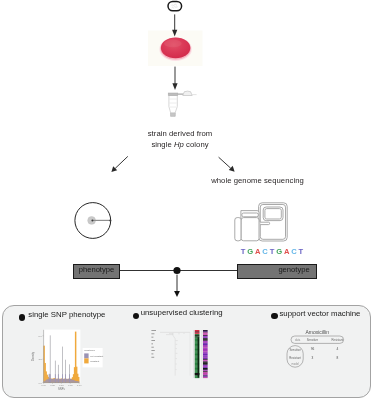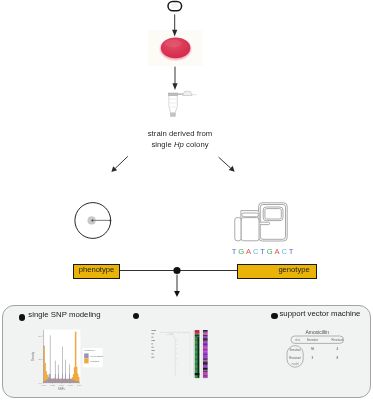--- a/index.html
+++ b/index.html
@@ -3,24 +3,24 @@
 <meta charset="utf-8">
 <style>
   html,body{margin:0;padding:0;background:#ffffff;}
   body{width:373px;height:400px;overflow:hidden;
        font-family:"Liberation Sans",sans-serif;color:#231f20;
        -webkit-font-smoothing:antialiased;}
   #root{position:relative;width:373px;height:360px;background:#fff;}
   .abs{position:absolute;}
   .cap{position:absolute;font-size:7.7px;line-height:10.2px;color:#231f20;
        text-align:center;white-space:nowrap;letter-spacing:0.05px;}
-  .boxlbl{position:absolute;border:1px solid #1a1a1a;background:#eab308;
+  .boxlbl{position:absolute;border:1px solid #1a1a1a;background:#737373;
           font-size:7.6px;line-height:10px;text-align:center;color:#1a1a1a;}
-  .seqrow{position:absolute;font-size:7.6px;font-weight:400;letter-spacing:1.85px;
-          white-space:nowrap;}
+  .seqrow{position:absolute;font-size:7.6px;font-weight:700;letter-spacing:1.85px;
+          white-space:nowrap;margin-left:9px;}
   .panel{position:absolute;border:0.9px solid #a3a3a3;border-radius:12px;
          background:#f1f2f2;box-sizing:border-box;}
   .ptitle{position:absolute;font-size:7.8px;color:#1a1a1a;white-space:nowrap;}
   .bullet{position:absolute;border-radius:50%;background:#111;}
 </style>
 </head>
 <body>
 
 <div id="root">
 
@@ -110,39 +110,41 @@
 
       <rect x="241.2" y="217.6" width="17.8" height="23.2" rx="2.4"></rect>
     </g>
   </svg>
 
   <div class="cap" style="left:-6.5px;top:129.4px;width:373px;">
     <div>strain derived from</div>
     <div><span>single </span><i>Hp</i><span> colony</span></div>
   </div>
 
+  <div class="cap" style="left:192.5px;top:176.4px;width:130px;">whole genome sequencing</div>
 
   <div class="seqrow" style="left:231.7px;top:246.6px;"><span style="color: rgb(106, 99, 196);">T</span><span style="color: rgb(63, 164, 91);">G</span><span style="color: rgb(224, 80, 78);">A</span><span style="color: rgb(99, 182, 232);">C</span><span style="color: rgb(106, 99, 196);">T</span><span style="color: rgb(63, 164, 91);">G</span><span style="color: rgb(224, 80, 78);">A</span><span style="color: rgb(99, 182, 232);">C</span><span style="color: rgb(106, 99, 196);">T</span></div>
 
   <svg class="abs" style="left:0;top:255px" width="373" height="45" viewBox="0 0 373 45">
     <line x1="118" y1="15.5" x2="237" y2="15.5" stroke="#1a1a1a" stroke-width="0.9"></line>
     <circle cx="177" cy="15.5" r="3.6" fill="#111"></circle>
     <line x1="177" y1="19.6" x2="177" y2="37" stroke="#1a1a1a" stroke-width="0.9"></line>
     <polygon points="177,42 174.1,36 179.9,36" fill="#111"></polygon>
   </svg>
 
   <div class="boxlbl" style="left:73px;top:264px;width:45px;height:13px;">phenotype</div>
   <div class="boxlbl" style="left:237px;top:264px;width:44px;height:13px;padding-left:34px;">genotype</div>
 
   <div class="panel" style="left:2.2px;top:304.6px;width:369.2px;height:93.6px;"></div>
 
   <div class="bullet" style="left:18.8px;top:314.4px;width:6.2px;height:6.2px;"></div>
-  <div class="ptitle" style="left:28.3px;top:309.7px;">single SNP modeling</div>
+  <div class="ptitle" style="left:28.3px;top:309.7px;">single SNP phenotype</div>
 
   <div class="bullet" style="left:132.8px;top:312.6px;width:6px;height:6px;"></div>
+  <div class="ptitle" style="left:140.7px;top:308.1px;">unsupervised clustering</div>
 
   <div class="bullet" style="left:271.4px;top:313.2px;width:6.2px;height:6.2px;"></div>
   <div class="ptitle" style="left:279.4px;top:308.6px;">support vector machine</div>
 
   <svg class="abs" style="left:30px;top:328px" width="88" height="64" viewBox="0 0 88 64">
     <g id="snp-chart-g">
         <rect x="13.4" y="1.6" width="37" height="53.199999999999996" fill="#ffffff"></rect>
         <rect x="13.36" y="17.64" width="1.48" height="36.96" fill="#f0a93c"></rect>
         <rect x="14.39" y="34.95" width="1.48" height="19.65" fill="#f0a93c"></rect>
         <rect x="15.39" y="43.37" width="1.48" height="11.23" fill="#f0a93c"></rect>

